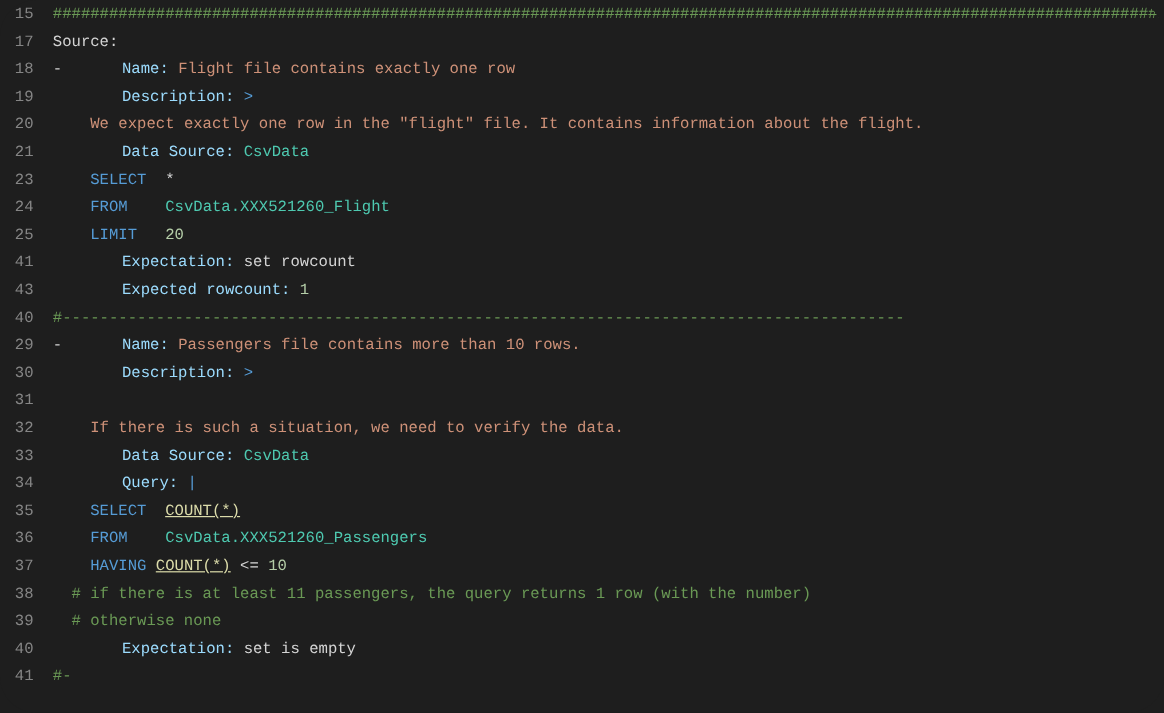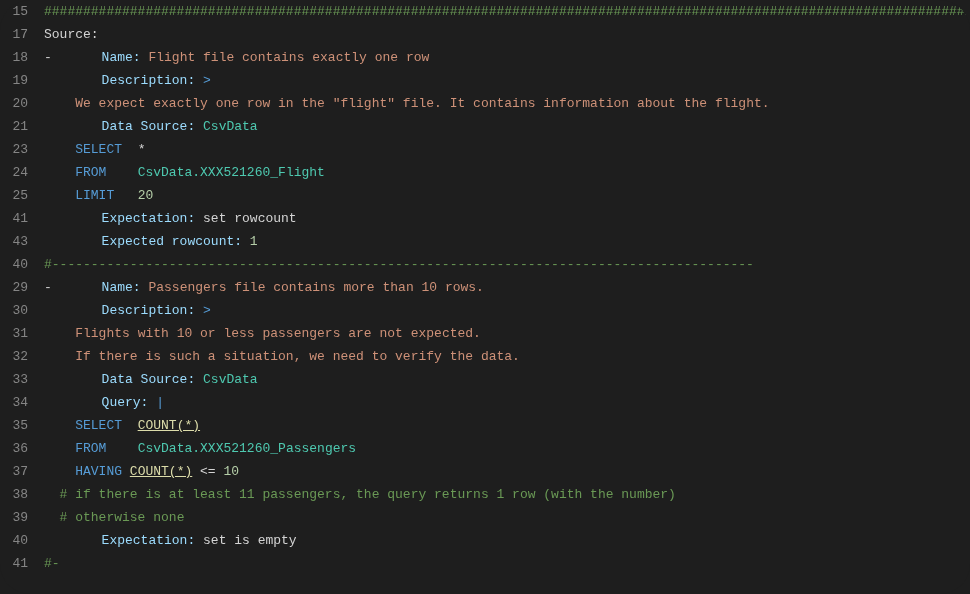--- a/index.html
+++ b/index.html
@@ -84,21 +84,21 @@
       <div class="line"><span class="line-number">20</span><span class="line-content"><span class="c-plain">    </span><span class="c-string">We expect exactly one row in the "flight" file. It contains information about the flight.</span></span></div>
       <div class="line"><span class="line-number">21</span><span class="line-content"><span class="c-plain">  </span><span class="c-label">Data Source:</span><span class="c-plain"> </span><span class="c-table">CsvData</span></span></div>
       <div class="line"><span class="line-number">23</span><span class="line-content"><span class="c-plain">    </span><span class="c-sql-keyword">SELECT</span><span class="c-plain">  </span><span class="c-operator">*</span></span></div>
       <div class="line"><span class="line-number">24</span><span class="line-content"><span class="c-plain">    </span><span class="c-sql-keyword">FROM</span><span class="c-plain">    </span><span class="c-table">CsvData.XXX521260_Flight</span></span></div>
       <div class="line"><span class="line-number">25</span><span class="line-content"><span class="c-plain">    </span><span class="c-sql-keyword">LIMIT</span><span class="c-plain">   </span><span class="c-number">20</span></span></div>
       <div class="line"><span class="line-number">41</span><span class="line-content"><span class="c-plain">  </span><span class="c-label">Expectation:</span><span class="c-plain"> set rowcount</span></span></div>
       <div class="line"><span class="line-number">43</span><span class="line-content"><span class="c-plain">  </span><span class="c-label">Expected rowcount:</span><span class="c-plain"> </span><span class="c-number">1</span></span></div>
       <div class="line"><span class="line-number">40</span><span class="line-content"><span class="c-comment">#------------------------------------------------------------------------------------------</span></span></div>
       <div class="line"><span class="line-number">29</span><span class="line-content"><span class="c-dash">- </span><span class="c-label">Name:</span><span class="c-plain"> </span><span class="c-string">Passengers file contains more than 10 rows.</span></span></div>
       <div class="line"><span class="line-number">30</span><span class="line-content"><span class="c-plain">  </span><span class="c-label">Description:</span><span class="c-plain"> </span><span class="c-keyword">&gt;</span></span></div>
-      <div class="line"><span class="line-number">31</span><span class="line-content"><span class="c-plain">    </span><span class="c-string">Flights with 10 or less passengers are not expected.</span></span></div>
+      <div class="line"><span class="line-number">31</span><span class="line-content"><span class="c-plain">    </span></span></div>
       <div class="line"><span class="line-number">32</span><span class="line-content"><span class="c-plain">    </span><span class="c-string">If there is such a situation, we need to verify the data.</span></span></div>
       <div class="line"><span class="line-number">33</span><span class="line-content"><span class="c-plain">  </span><span class="c-label">Data Source:</span><span class="c-plain"> </span><span class="c-table">CsvData</span></span></div>
       <div class="line"><span class="line-number">34</span><span class="line-content"><span class="c-plain">  </span><span class="c-label">Query:</span><span class="c-plain"> </span><span class="c-dots">|</span></span></div>
       <div class="line"><span class="line-number">35</span><span class="line-content"><span class="c-plain">    </span><span class="c-sql-keyword">SELECT</span><span class="c-plain">  </span><span class="c-sql-func">COUNT(*)</span></span></div>
       <div class="line"><span class="line-number">36</span><span class="line-content"><span class="c-plain">    </span><span class="c-sql-keyword">FROM</span><span class="c-plain">    </span><span class="c-table">CsvData.XXX521260_Passengers</span></span></div>
       <div class="line"><span class="line-number">37</span><span class="line-content"><span class="c-plain">    </span><span class="c-sql-keyword">HAVING</span><span class="c-plain"> </span><span class="c-sql-func">COUNT(*)</span><span class="c-plain"> &lt;= </span><span class="c-number">10</span></span></div>
       <div class="line"><span class="line-number">38</span><span class="line-content"><span class="c-plain">  </span><span class="c-comment"># if there is at least 11 passengers, the query returns 1 row (with the number)</span></span></div>
       <div class="line"><span class="line-number">39</span><span class="line-content"><span class="c-plain">  </span><span class="c-comment"># otherwise none</span></span></div>
       <div class="line"><span class="line-number">40</span><span class="line-content"><span class="c-plain">  </span><span class="c-label">Expectation:</span><span class="c-plain"> set is empty</span></span></div>
       <div class="line"><span class="line-number">41</span><span class="line-content"><span class="c-comment">#-</span></span></div>

